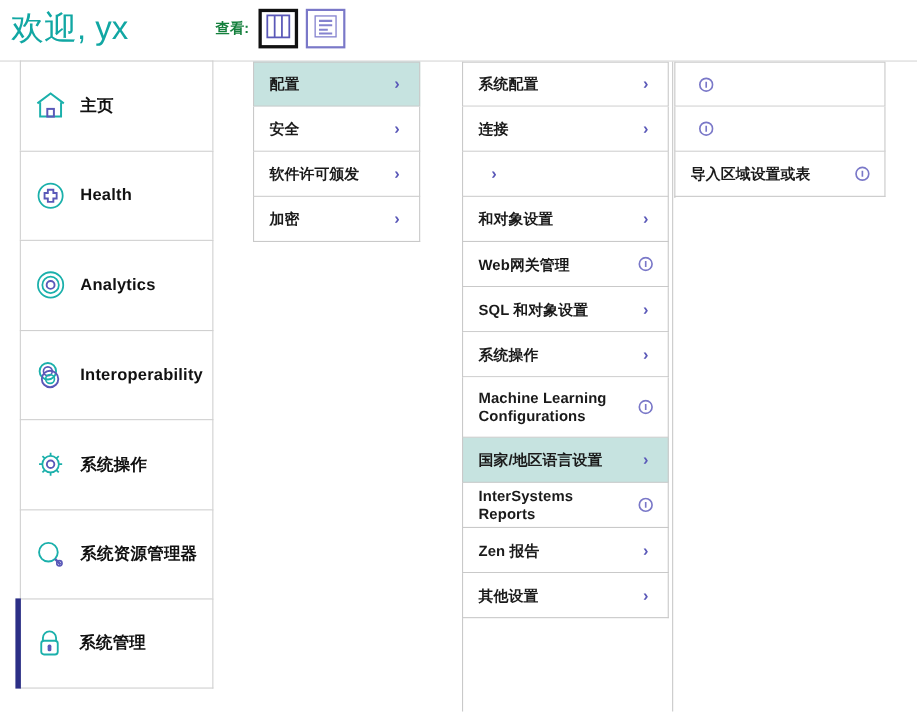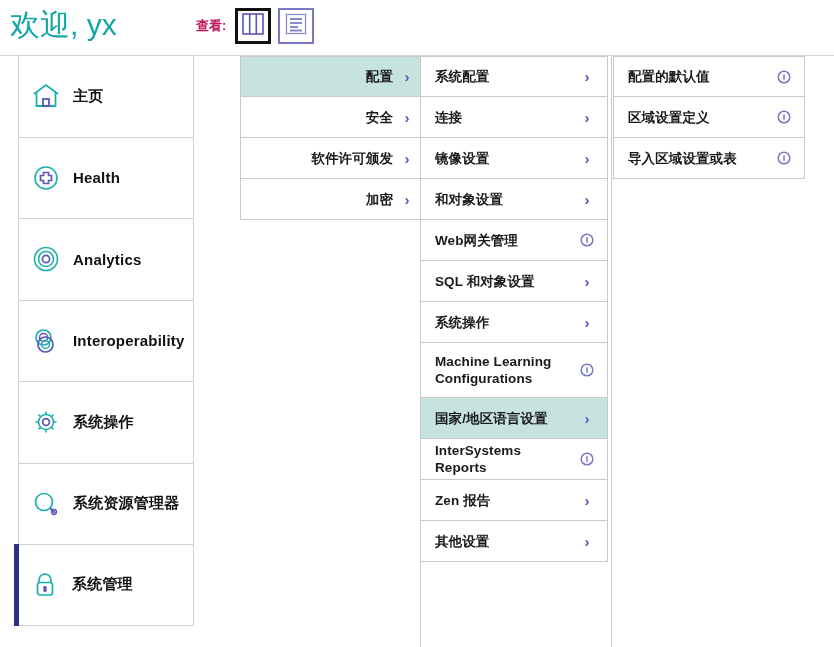--- a/index.html
+++ b/index.html
@@ -21,21 +21,21 @@
   #welcome {
     position: absolute; left: 10px; top: 5px;
     font-size: 30px; font-weight: 400; color: #11a7a3;
     letter-spacing: 0px; white-space: nowrap;
   }
   #view-group {
     position: absolute; left: 196px; top: 8px;
     display: flex; align-items: center; gap: 7px;
   }
   #view-label {
-    font-size: 13px; font-weight: bold; color: #be185d;
+    font-size: 13px; font-weight: bold; color: #15803d;
     margin-right: 2px;
   }
   .view-btn {
     width: 36px; height: 36px; background: #ffffff;
     display: flex; align-items: center; justify-content: center;
     cursor: pointer; padding: 0;
   }
   .view-btn.sel { border: 3px solid #111111; }
   .view-btn.unsel { border: 2px solid #7a78c8; }
 
@@ -58,21 +58,21 @@
     width: 54px; min-width: 54px; display: flex;
     align-items: center; justify-content: center;
   }
   .side-lbl {
     font-size: 15px; font-weight: bold; color: #111111;
     letter-spacing: .2px;
   }
 
   
   .col { position: absolute; top: 56px; }
-  #col1 { left: 240px; width: 188px; text-align: right; }
+  #col1 { left: 230px; width: 152px; }
   #col2 { left: 420px; width: 188px; }
   #col3 { left: 613px; width: 192px; }
   #col2-frame {
     position: absolute; left: 420px; top: 56px; width: 192px; height: 591px;
     border-left: 1px solid #c9c9c9; border-right: 1px solid #c9c9c9;
     pointer-events: none;
   }
   #col3-frame {
     position: absolute; left: 613px; top: 56px; width: 192px; height: 124px;
     border-left: 1px solid #c9c9c9;
@@ -258,21 +258,20 @@
           <span class="chev">›</span>
         </span>
     </div>
     <div class="mi h41">
       <span class="mi-lbl">连接</span>
       <span class="mi-ico">
           <span class="chev">›</span>
         </span>
     </div>
     <div class="mi h41">
-      <span class="mi-lbl">镜像设置</span>
       <span class="mi-ico">
           <span class="chev">›</span>
         </span>
     </div>
     <div class="mi h41">
       <span class="mi-lbl">和对象设置</span>
       <span class="mi-ico">
           <span class="chev">›</span>
         </span>
     </div>
@@ -330,30 +329,28 @@
     <div class="mi h41">
       <span class="mi-lbl">其他设置</span>
       <span class="mi-ico">
           <span class="chev">›</span>
         </span>
     </div>
   </div>
 
   <div class="col col3" id="col3">
     <div class="mi">
-      <span class="mi-lbl">配置的默认值</span>
       <span class="mi-ico">
         <svg width="14" height="14" viewBox="0 0 14 14">
             <circle cx="7" cy="7" r="5.8" fill="none" stroke="#7a78c8" stroke-width="1.5"></circle>
             <line x1="7" y1="4.3" x2="7" y2="9.7" stroke="#7a78c8" stroke-width="1.5"></line>
           </svg>
       </span>
     </div>
     <div class="mi">
-      <span class="mi-lbl">区域设置定义</span>
       <span class="mi-ico">
         <svg width="14" height="14" viewBox="0 0 14 14">
             <circle cx="7" cy="7" r="5.8" fill="none" stroke="#7a78c8" stroke-width="1.5"></circle>
             <line x1="7" y1="4.3" x2="7" y2="9.7" stroke="#7a78c8" stroke-width="1.5"></line>
           </svg>
       </span>
     </div>
     <div class="mi">
       <span class="mi-lbl">导入区域设置或表</span>
       <span class="mi-ico">

